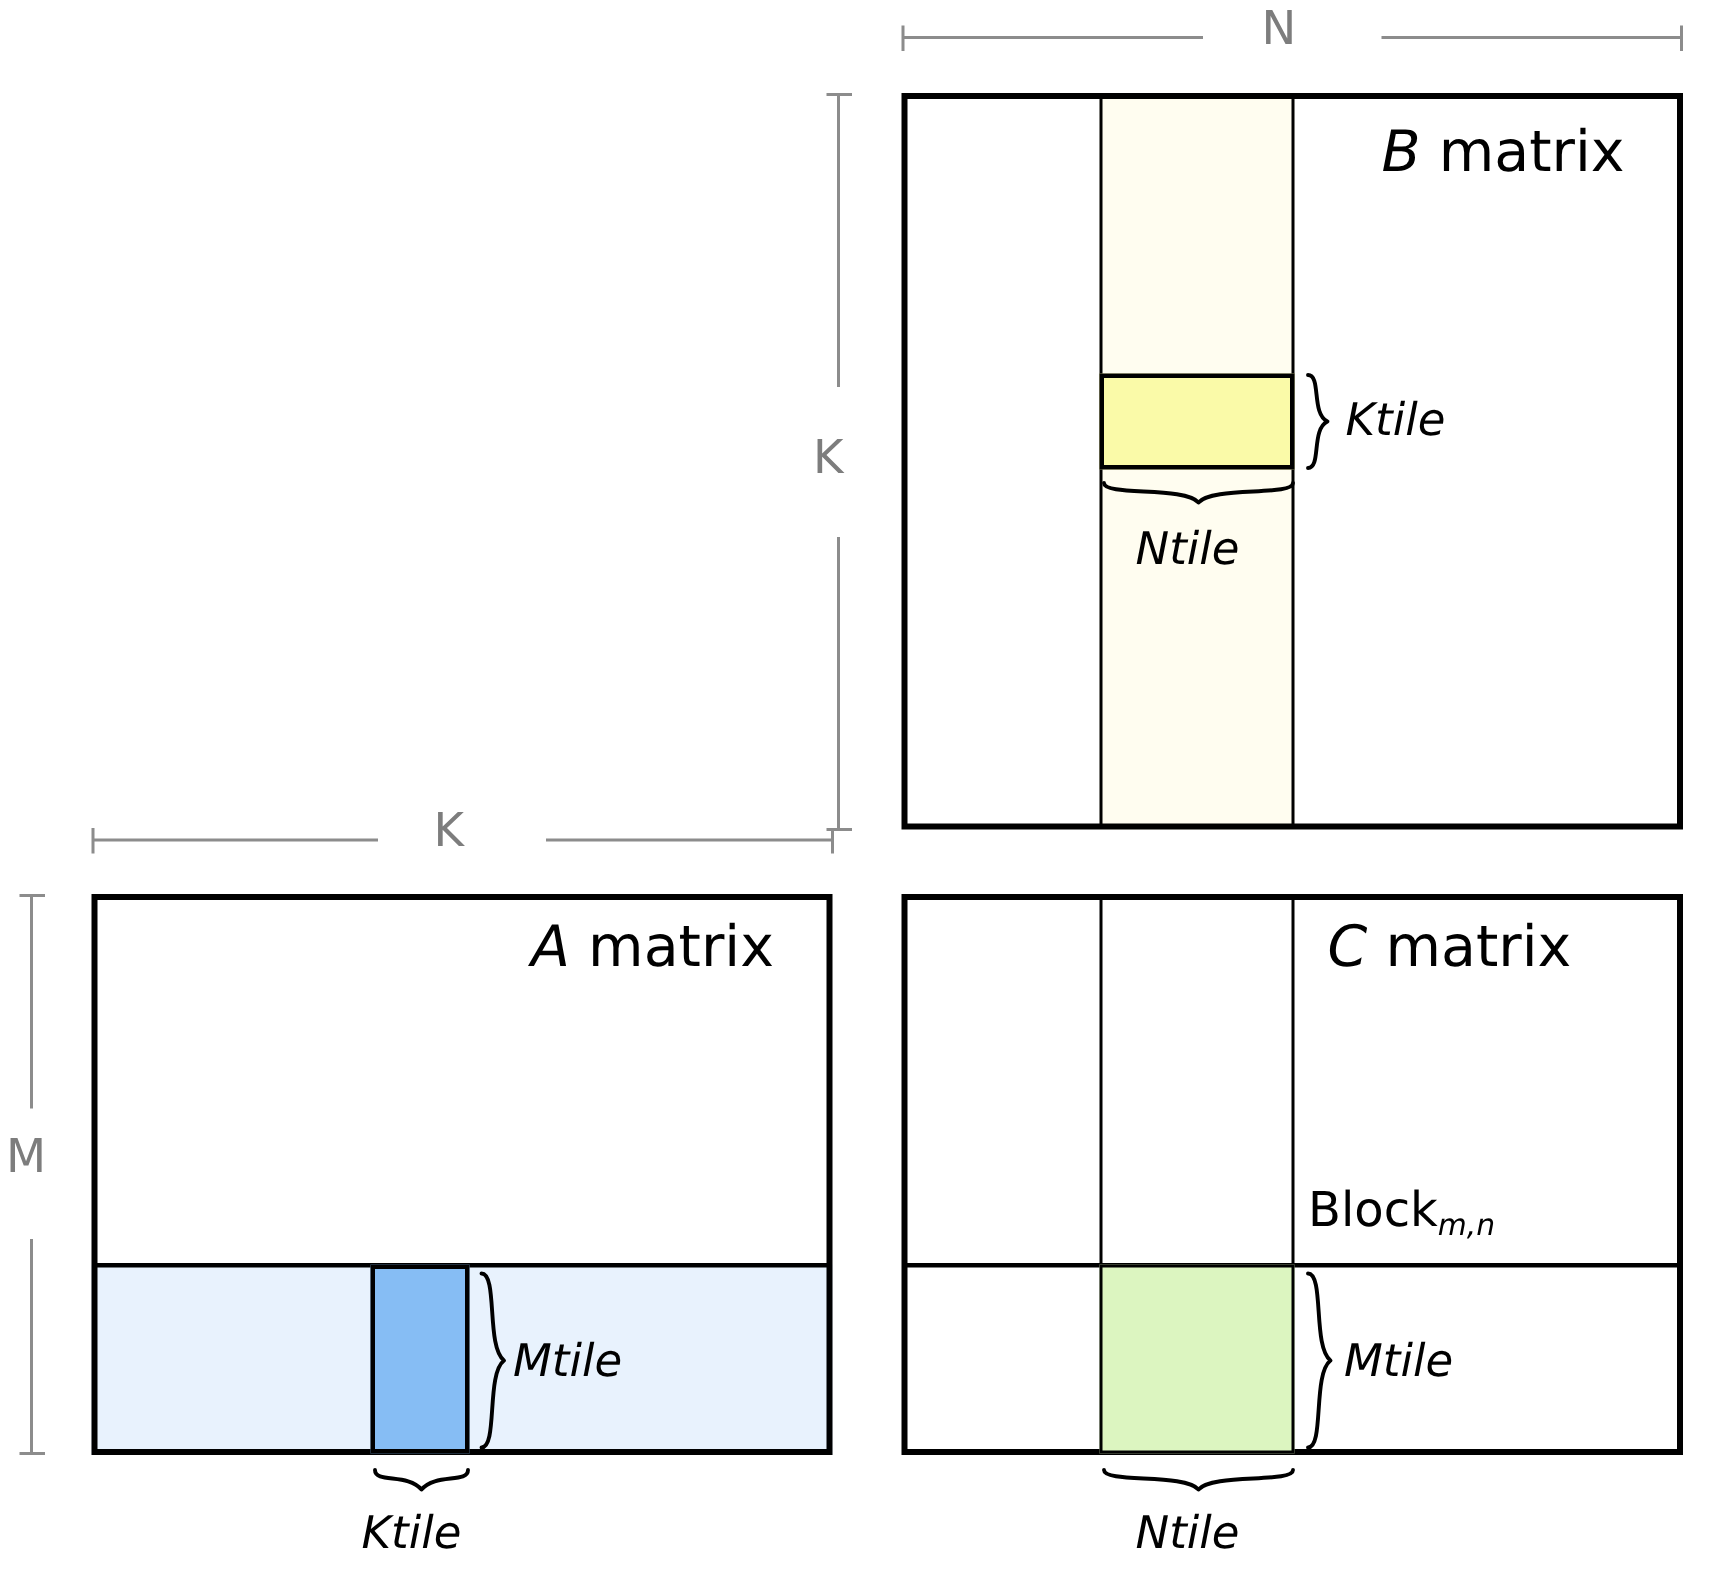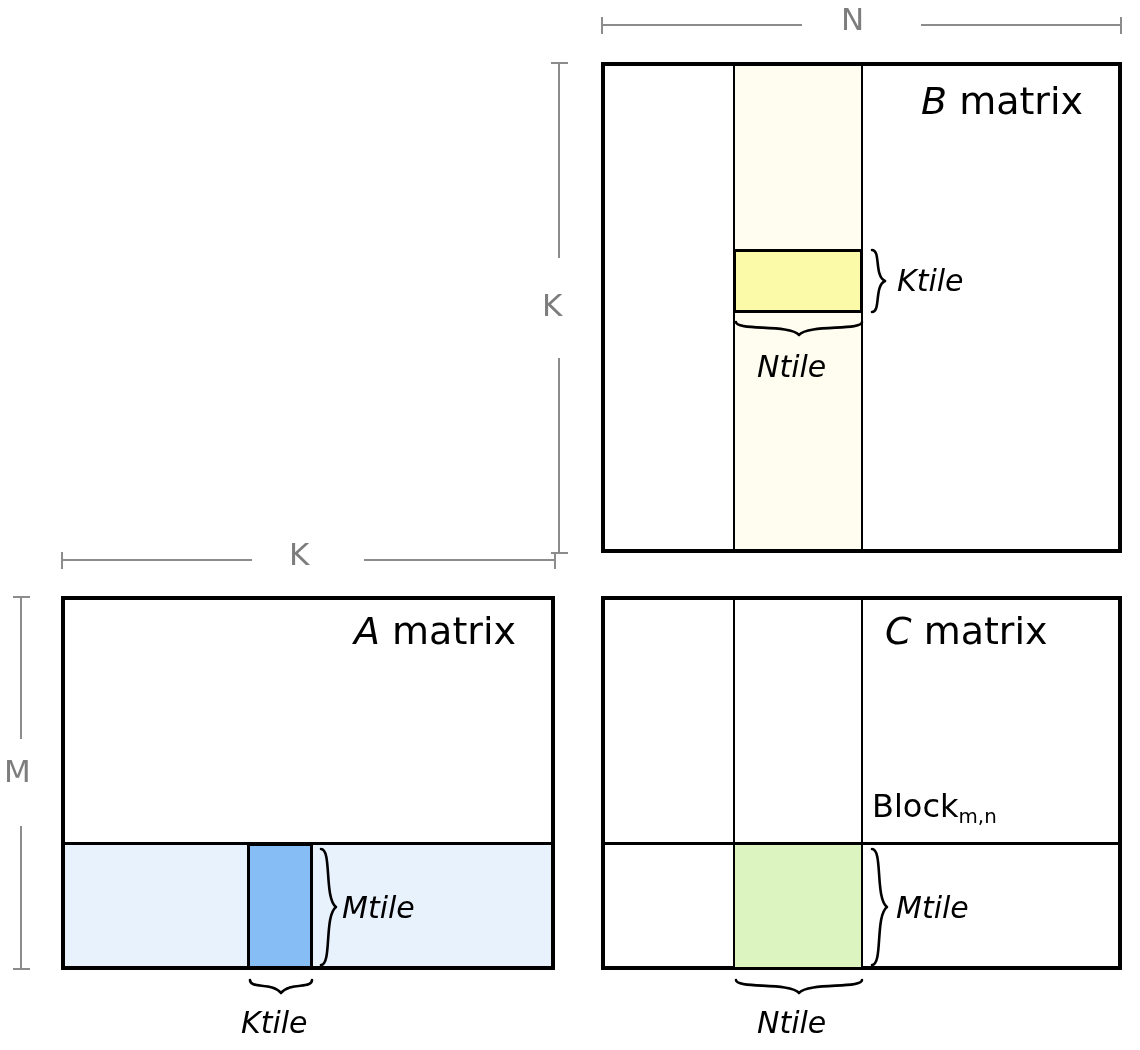--- a/index.html
+++ b/index.html
@@ -61,20 +61,21 @@
   }
   .block-label {
     position: absolute;
     font-size: 32px;
     color: #000000;
     white-space: nowrap;
     line-height: 1;
   }
   .block-label sub {
     font-size: 0.62em;
+    font-style: italic;
     vertical-align: baseline;
     position: relative;
     top: 0.32em;
   }
 
   
   .dim-h {
     position: absolute;
     height: 26px;
   }

